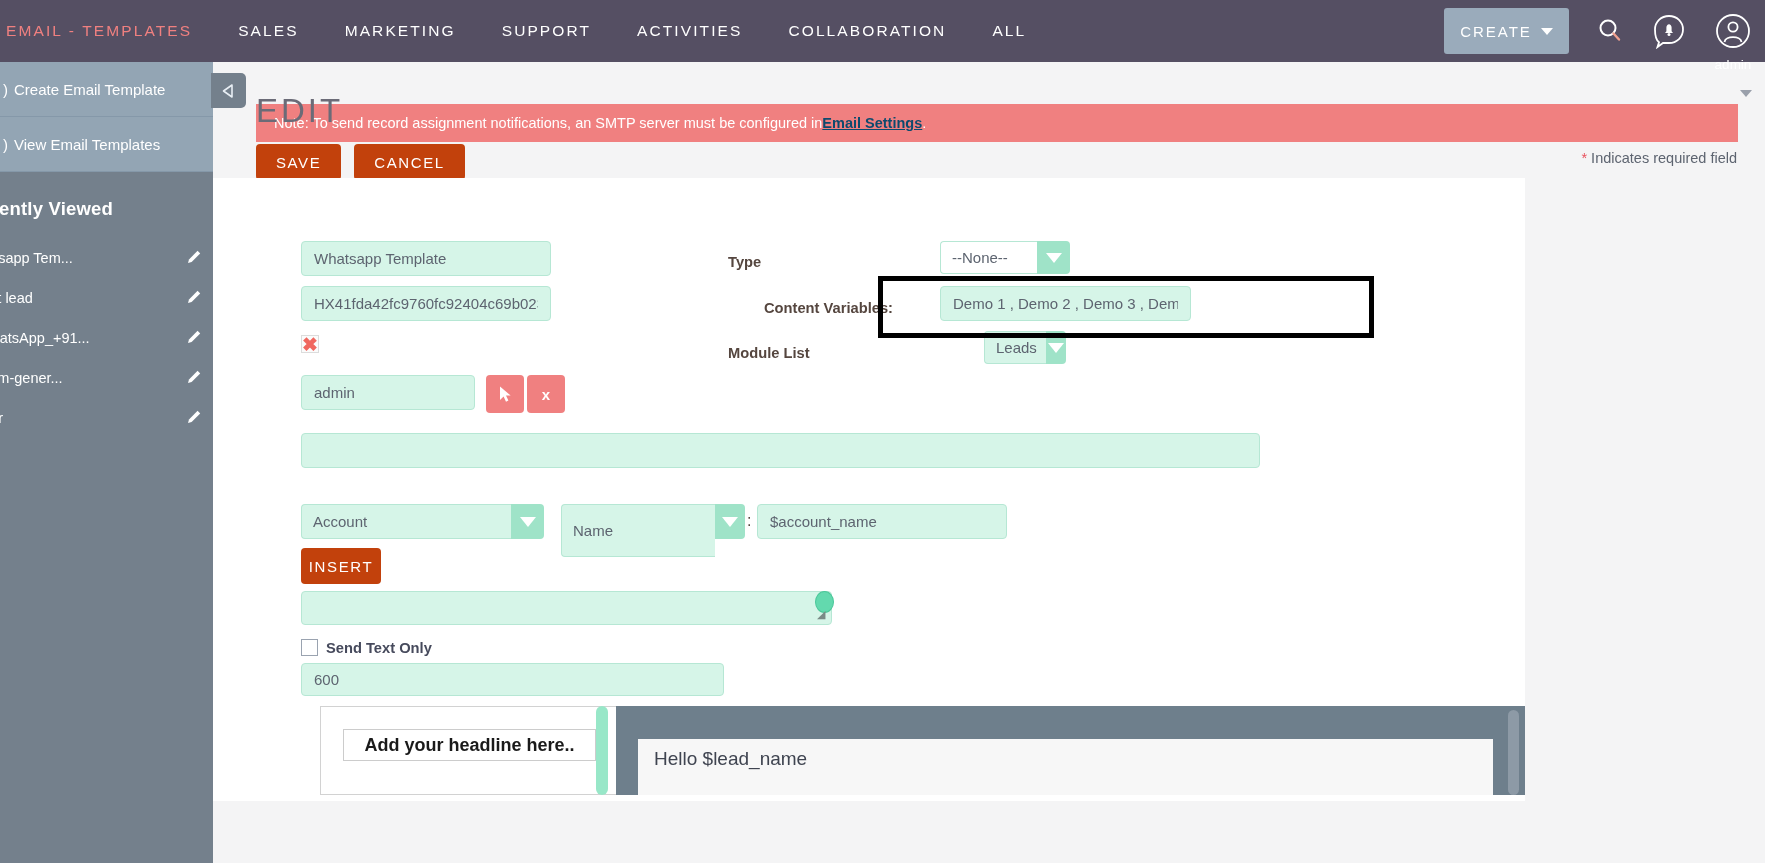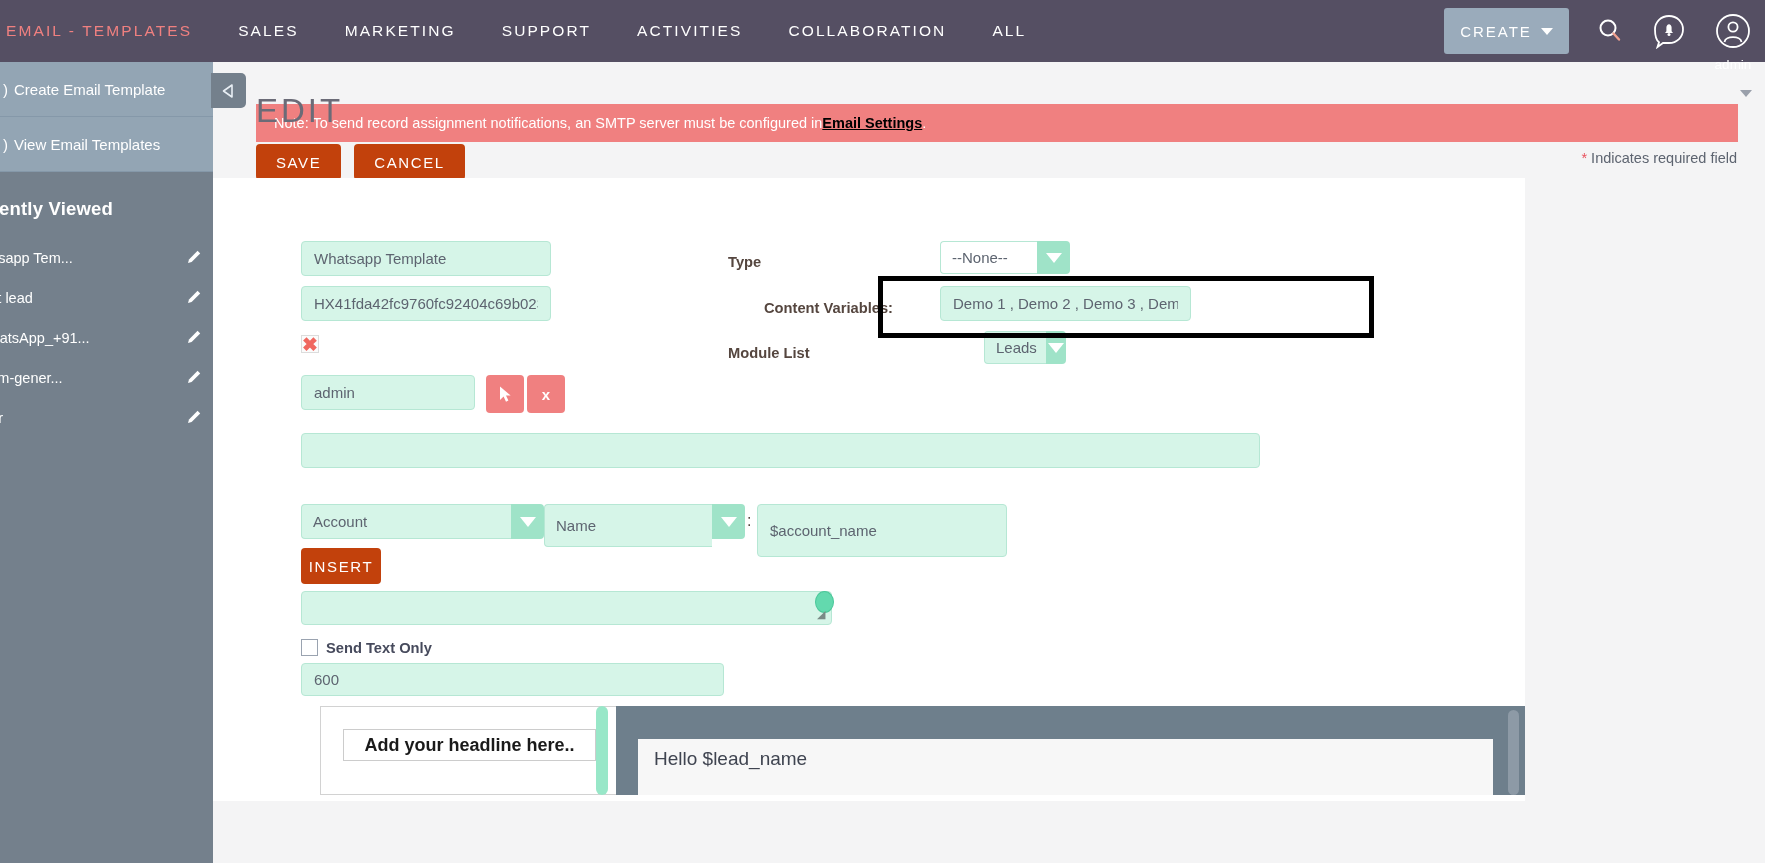--- a/index.html
+++ b/index.html
@@ -114,21 +114,21 @@
     border-top: 7px solid #9aa0ab;
   }
   #notice {
     position: absolute; top: 42px; left: 43px;
     width: 1482px; height: 38px;
     background: #f08080; color: #ffffff;
     display: flex; align-items: center;
     padding-left: 18px;
     font-size: 14.5px;
   }
-  #notice a { color: #000000; font-weight: bold; text-align: right; }
+  #notice a { color: #0c4a6e; font-weight: bold; text-align: right; }
 
   #page-title {
     position: absolute; top: 92px; left: 256px;
     font-size: 33px; color: #6b6b77;
     letter-spacing: 3px; font-weight: 300;
   }
   #btn-row { position: absolute; top: 144px; left: 256px; display: flex; }
   .pill-btn {
     background: #c2410c; color: #ffffff;
     border: none; border-radius: 4px;
@@ -442,27 +442,27 @@
   </div>
 
   <div class="lbl" style="left:43px; top:341px;">Insert Variable:</div>
   <div class="sel-wrap" style="left:258px; top:326px; width:243px; height:35px;">
     <div class="sel-box tinted" style="width:210px; height:35px;">Account</div>
     <div class="sel-arrow" style="height:35px;">
         <i></i>
       </div>
   </div>
   <div class="sel-wrap" style="left:501px; top:326px; width:201px; height:35px;">
-    <div class="sel-box tinted" style="width:168px; height:43px;">Name</div>
+    <div class="sel-box tinted" style="width:168px; height:53px;margin-left:17px;">Name</div>
     <div class="sel-arrow" style="height:35px;">
         <i></i>
       </div>
   </div>
   <div style="position:absolute; left:704px; top:334px; font-size:16px; color:#55463f;">:</div>
-  <input class="tf" style="left: 714px; top: 326px; width: 250px; height: 53px;" value="$account_name">
+  <input class="tf" style="left: 714px; top: 326px; width: 250px; height: 35px;" value="$account_name">
   <button class="pill-btn" style="position:absolute; left:258px; top:370px; width:80px; height:36px; padding:0; margin:0;">INSERT</button>
 
   <div class="lbl" style="left:43px; top:427px;">Subject:</div>
   <textarea class="tf textarea" style="left: 258px; top: 413px; width: 531px; height: 34px;"></textarea>
   <div id="subject-handle" style="left:772px; top:413px;"></div>
   <div id="subject-grip" style="left:774px; top:430px;">◢</div>
 
   <div id="chk-send-text" style="left:258px; top:461px;"></div>
   <div class="lbl" style="left:283px; top:462px;">Send Text Only</div>
 

